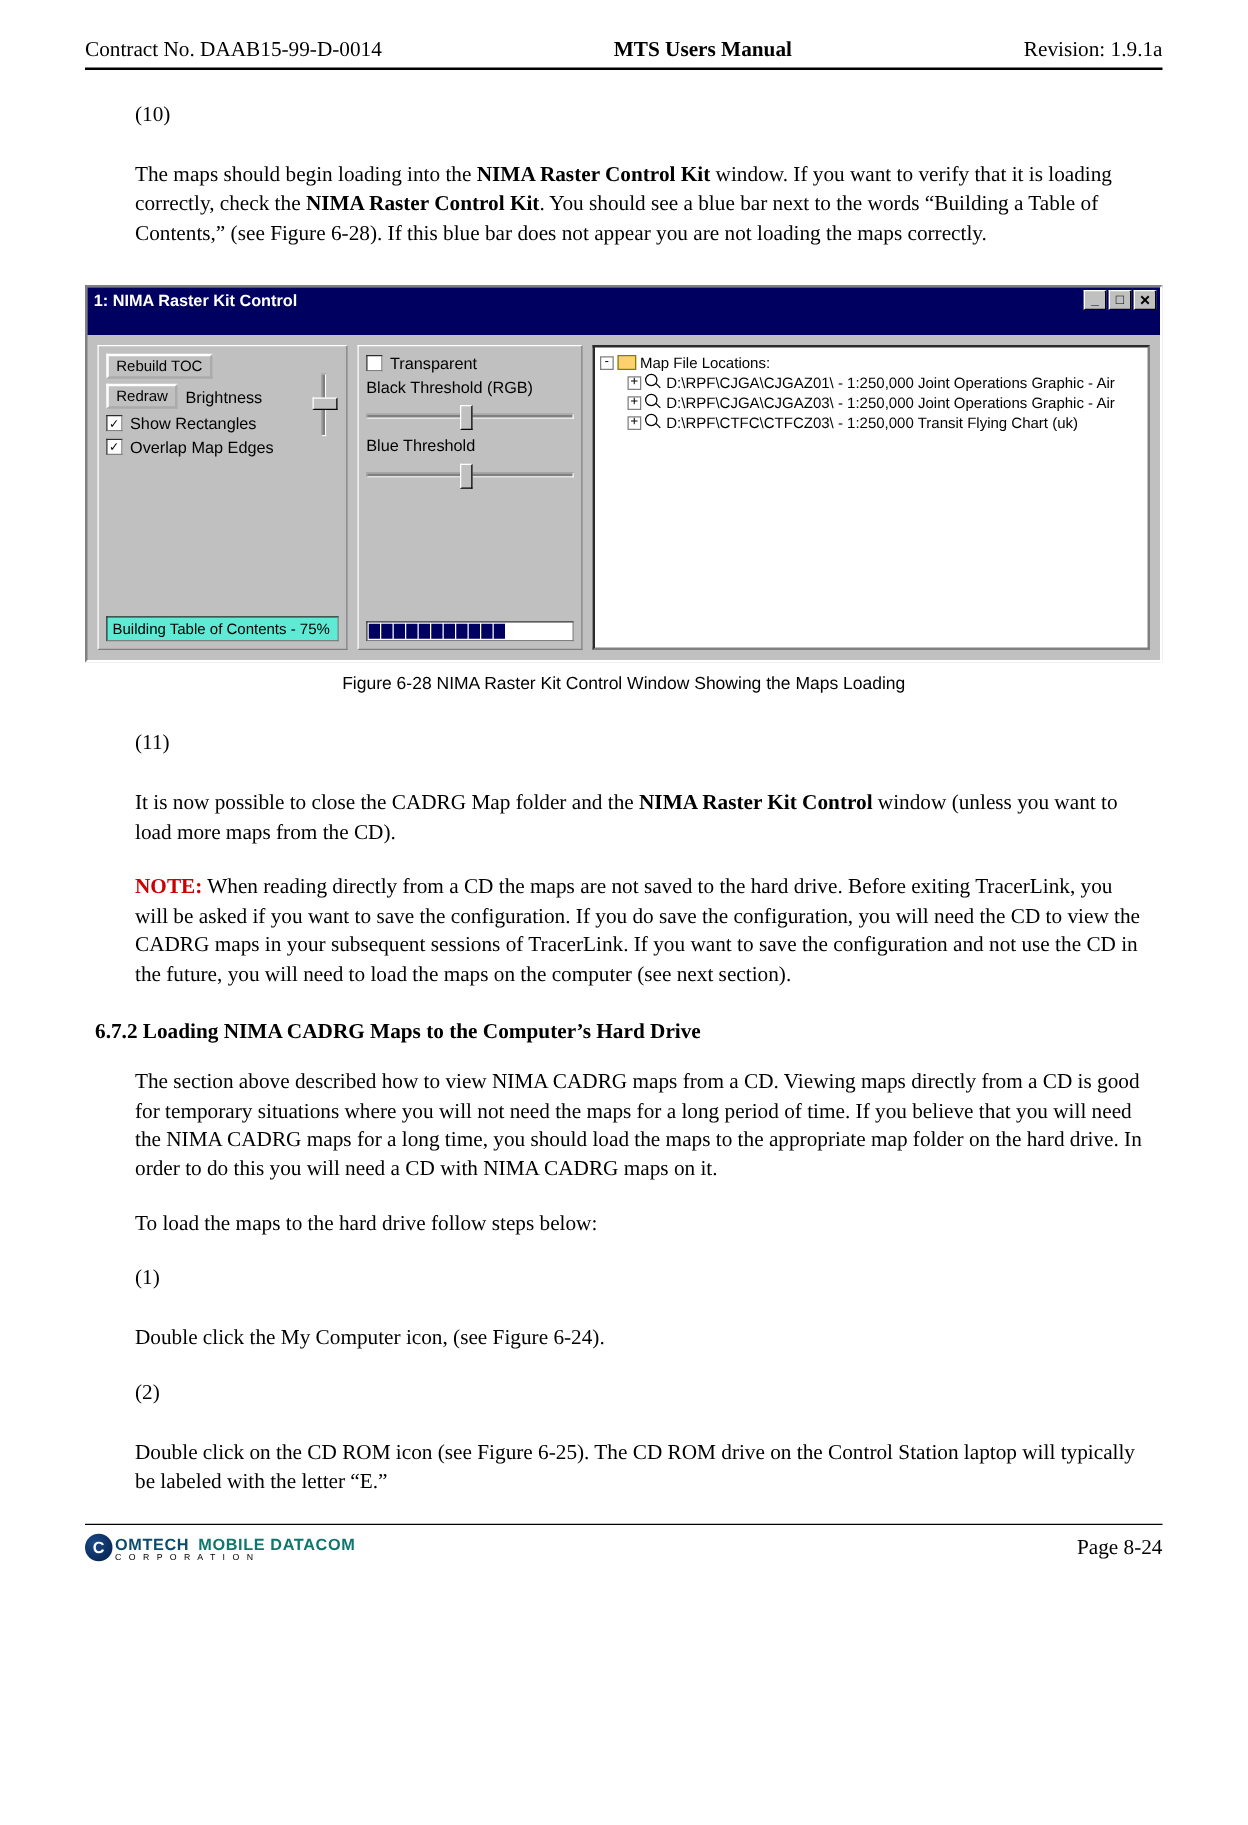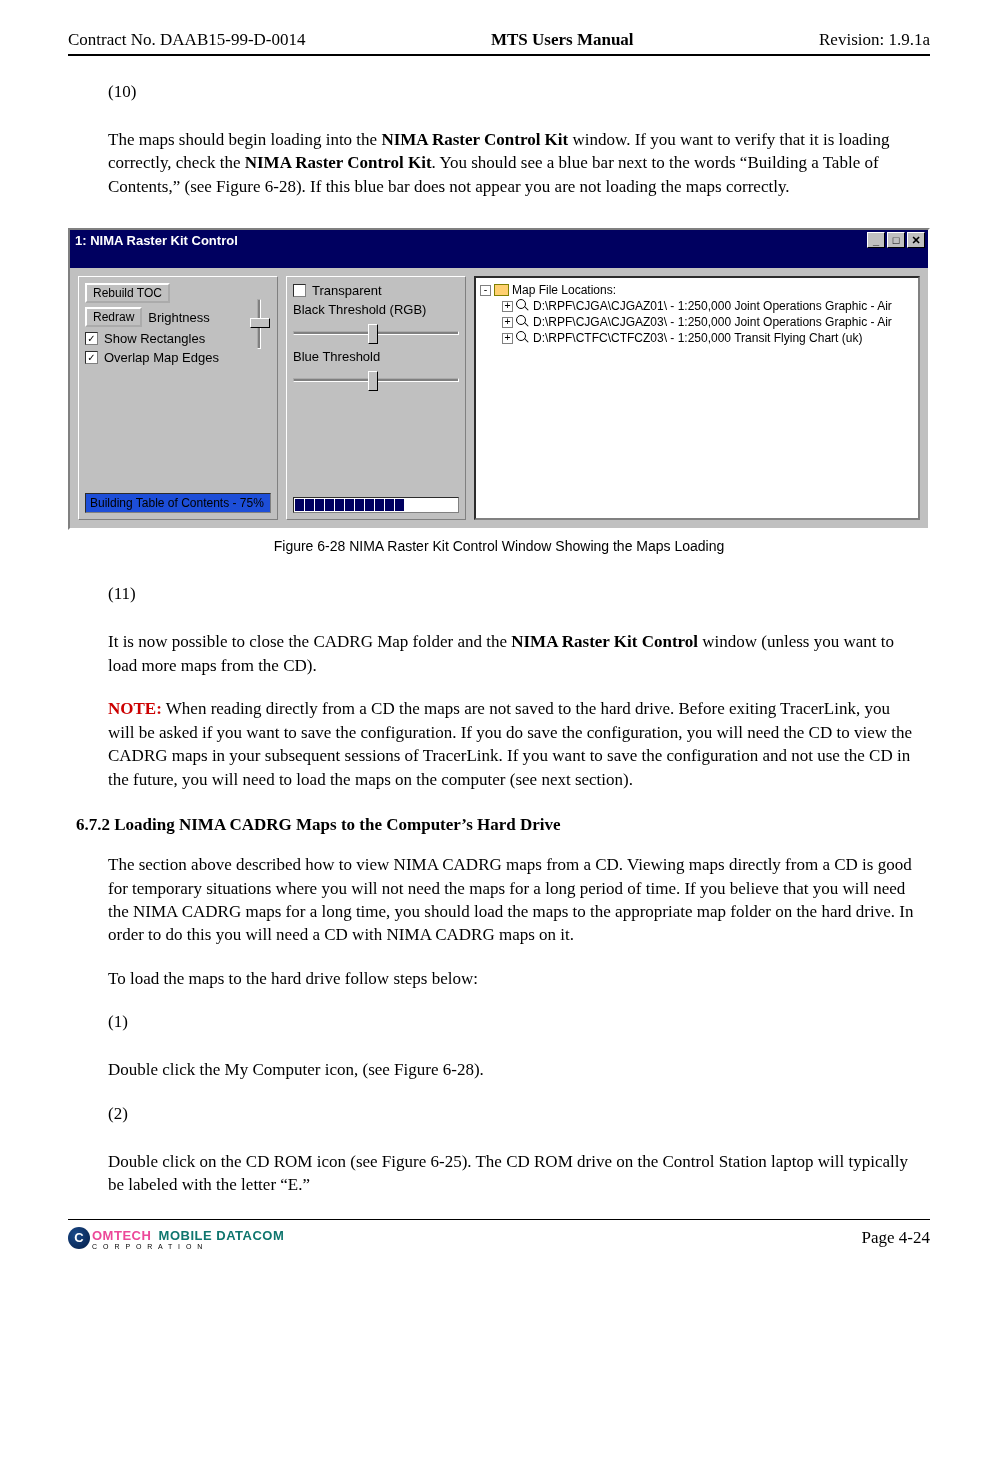--- a/index.html
+++ b/index.html
@@ -185,21 +185,21 @@
   .slider-thumb {
     position:absolute;top:-8px;width:10px;height:20px;background:#c0c0c0;
     border:1px solid #000;border-top-color:#fff;border-left-color:#fff;left:45%;
   }
   .vslider {
     width:24px;height:50px;display:flex;justify-content:center;align-items:center;position:relative;
   }
   .vtrack {height:100%;width:4px;background:#808080;border:1px inset #fff;position:relative;}
   .vthumb {position:absolute;left:-8px;top:18px;width:20px;height:10px;background:#c0c0c0;border:1px solid #000;border-top-color:#fff;border-left-color:#fff;}
   .statusbox {
-    background:#1d4ed8;border:1px inset #808080;padding:2px 4px;font-size:12px;
+    background:#5eead4;border:1px inset #808080;padding:2px 4px;font-size:12px;
   }
   .progress {
     height:16px;border:1px inset #808080;background:#fff;display:flex;gap:1px;padding:1px;
   }
   .pseg {width:9px;background:#000060;}
   .pseg.off{background:#fff;}
   .tree-row { display:flex;align-items:center;gap:3px;padding:1px 0;}
   .tree-indent { padding-left: 22px; }
   .folder-icon {
     width:15px;height:12px;background:#ffd070;border:1px solid #808000;
@@ -349,38 +349,38 @@
     <span>6.7.2</span><span>  Loading NIMA CADRG Maps to the Computer’s Hard Drive</span>
   </div>
 
   <div class="note-block para">The section above described how to view NIMA CADRG maps from a CD.  Viewing maps directly from a CD is good for temporary situations where you will not need the maps for a long period of time.  If you believe that you will need the NIMA CADRG maps for a long time, you should load the maps to the appropriate map folder on the hard drive.  In order to do this you will need a CD with NIMA CADRG maps on it.</div>
 
   <div class="note-block para">To load the maps to the hard drive follow steps below:</div>
 
   <div class="body-text">
     <div class="list-item">
       <div class="list-num">(1)</div>
-      <div class="list-content">Double click the My Computer icon, (see Figure 6-28).</div>
+      <div class="list-content">Double click the My Computer icon, (see Figure 6-24).</div>
     </div>
     <div class="list-item">
       <div class="list-num">(2)</div>
       <div class="list-content">Double click on the CD ROM icon (see Figure 6-25).  The CD ROM drive on the Control Station laptop will typically be labeled with the letter “E.”</div>
     </div>
   </div>
 
   <hr class="hr-footer">
   <div class="footer-row">
     <div class="logo">
       <div class="logo-globe">
         <span style="color:#fff;font-weight:bold;font-family:Arial;font-size:13px;">C</span>
       </div>
       <div class="logo-text">
         <div>
-          <span class="logo-top" style="color:#ec4899;">OMTECH</span>
+          <span class="logo-top" style="color:#0c4a6e;">OMTECH</span>
           <span class="logo-top" style="color:#0f766e;margin-left:3px;">MOBILE DATACOM</span>
         </div>
         <div class="logo-small">C O R P O R A T I O N</div>
       </div>
     </div>
-    <div class="page-num">Page 4-24</div>
+    <div class="page-num">Page 8-24</div>
   </div>
 
 </div>
 
 </body></html>

